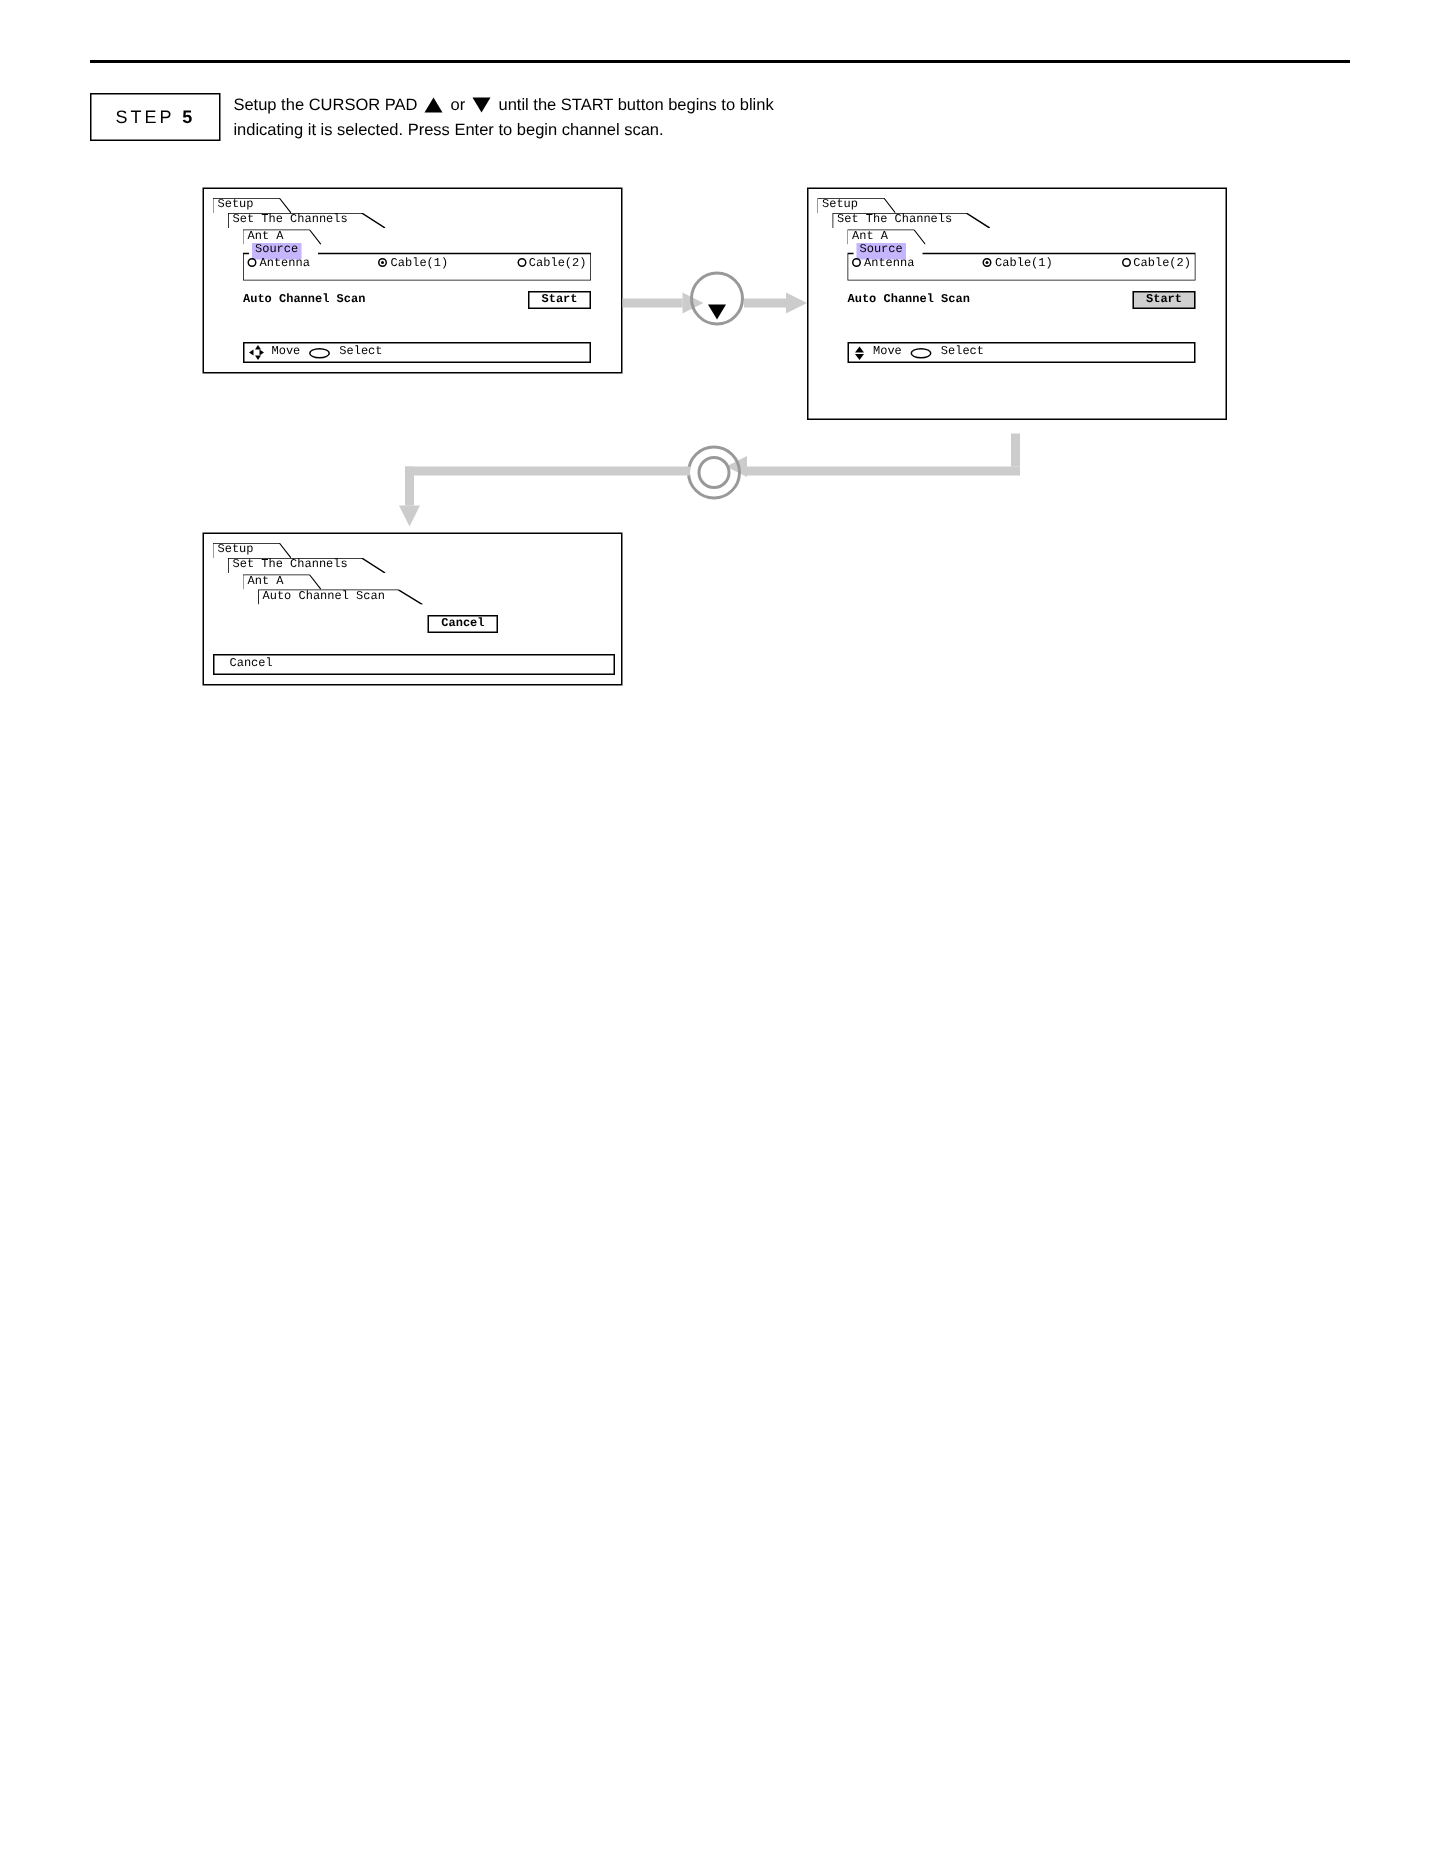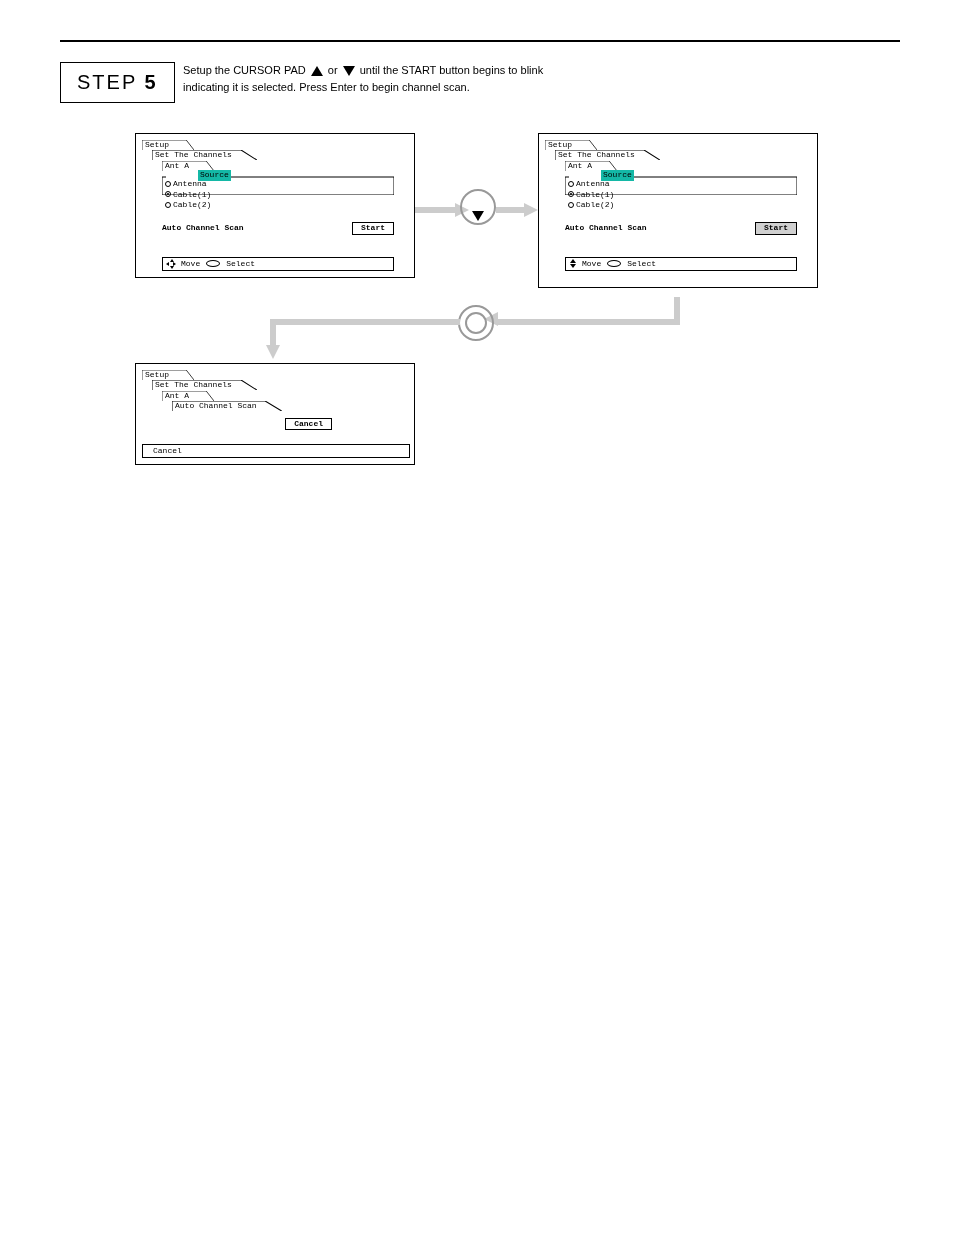--- a/index.html
+++ b/index.html
@@ -16,21 +16,21 @@
     padding: 40px 54px 40px 60px;
   }
   .top-rule {
     border-top: 2px solid #000;
     margin-bottom: 20px;
   }
   .stepbox {
     display: inline-block;
     border: 1px solid #000;
     padding: 8px 16px;
-    font-size: 20px;
+    font-size: 12px;
     letter-spacing: 2px;
     margin-bottom: 0;
     vertical-align: top;
   }
   .stepbox .b { font-weight: bold; }
   .instr {
     display: inline-block;
     vertical-align: top;
     font-size: 11px;
     line-height: 1.5;
@@ -84,29 +84,28 @@
   .srcbox {
     margin: 4px 0 4px 20px;
     position: relative;
     padding: 4px 3px 2px;
     width: 232px;
   }
   .srcbox .srclabel {
     position: absolute;
     top: -5px;
     left: 6px;
-    background: #14b8a6;
+    background: #c4b5fd;
     padding: 0 2px;
     font-size: 8px;
-    margin-left: 30px;
   }
   .srcbox .srcborder {
     position: absolute; inset: 0;
   }
-  .srcbox .opts { display: flex; justify-content: space-between; position: relative; z-index: 1; flex-direction: column; }
+  .srcbox .opts { display: flex; justify-content: space-between; position: relative; z-index: 1; }
   .radio {
     display: inline-block;
     width: 6px; height: 6px;
     border: 1px solid #000;
     border-radius: 50%;
     vertical-align: middle;
     margin-right: 2px;
     position: relative;
   }
   .radio.sel::after {

